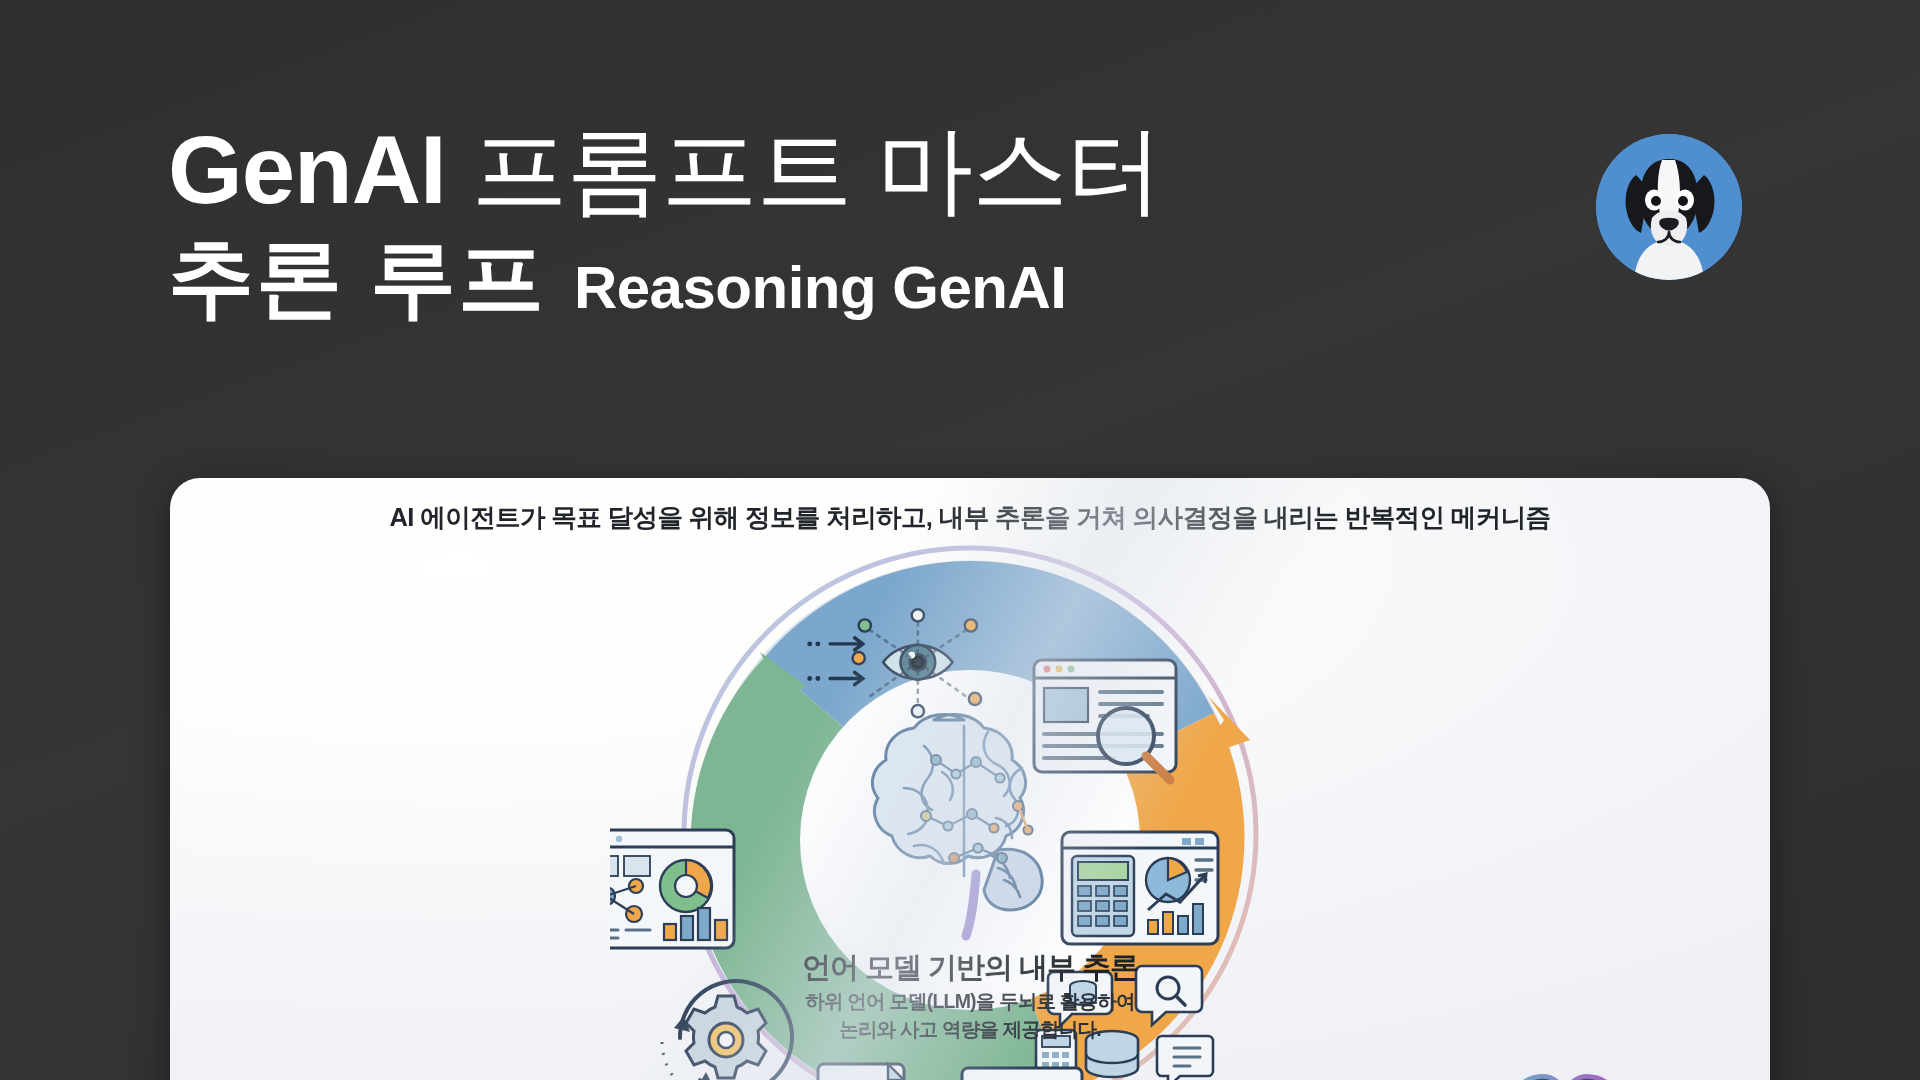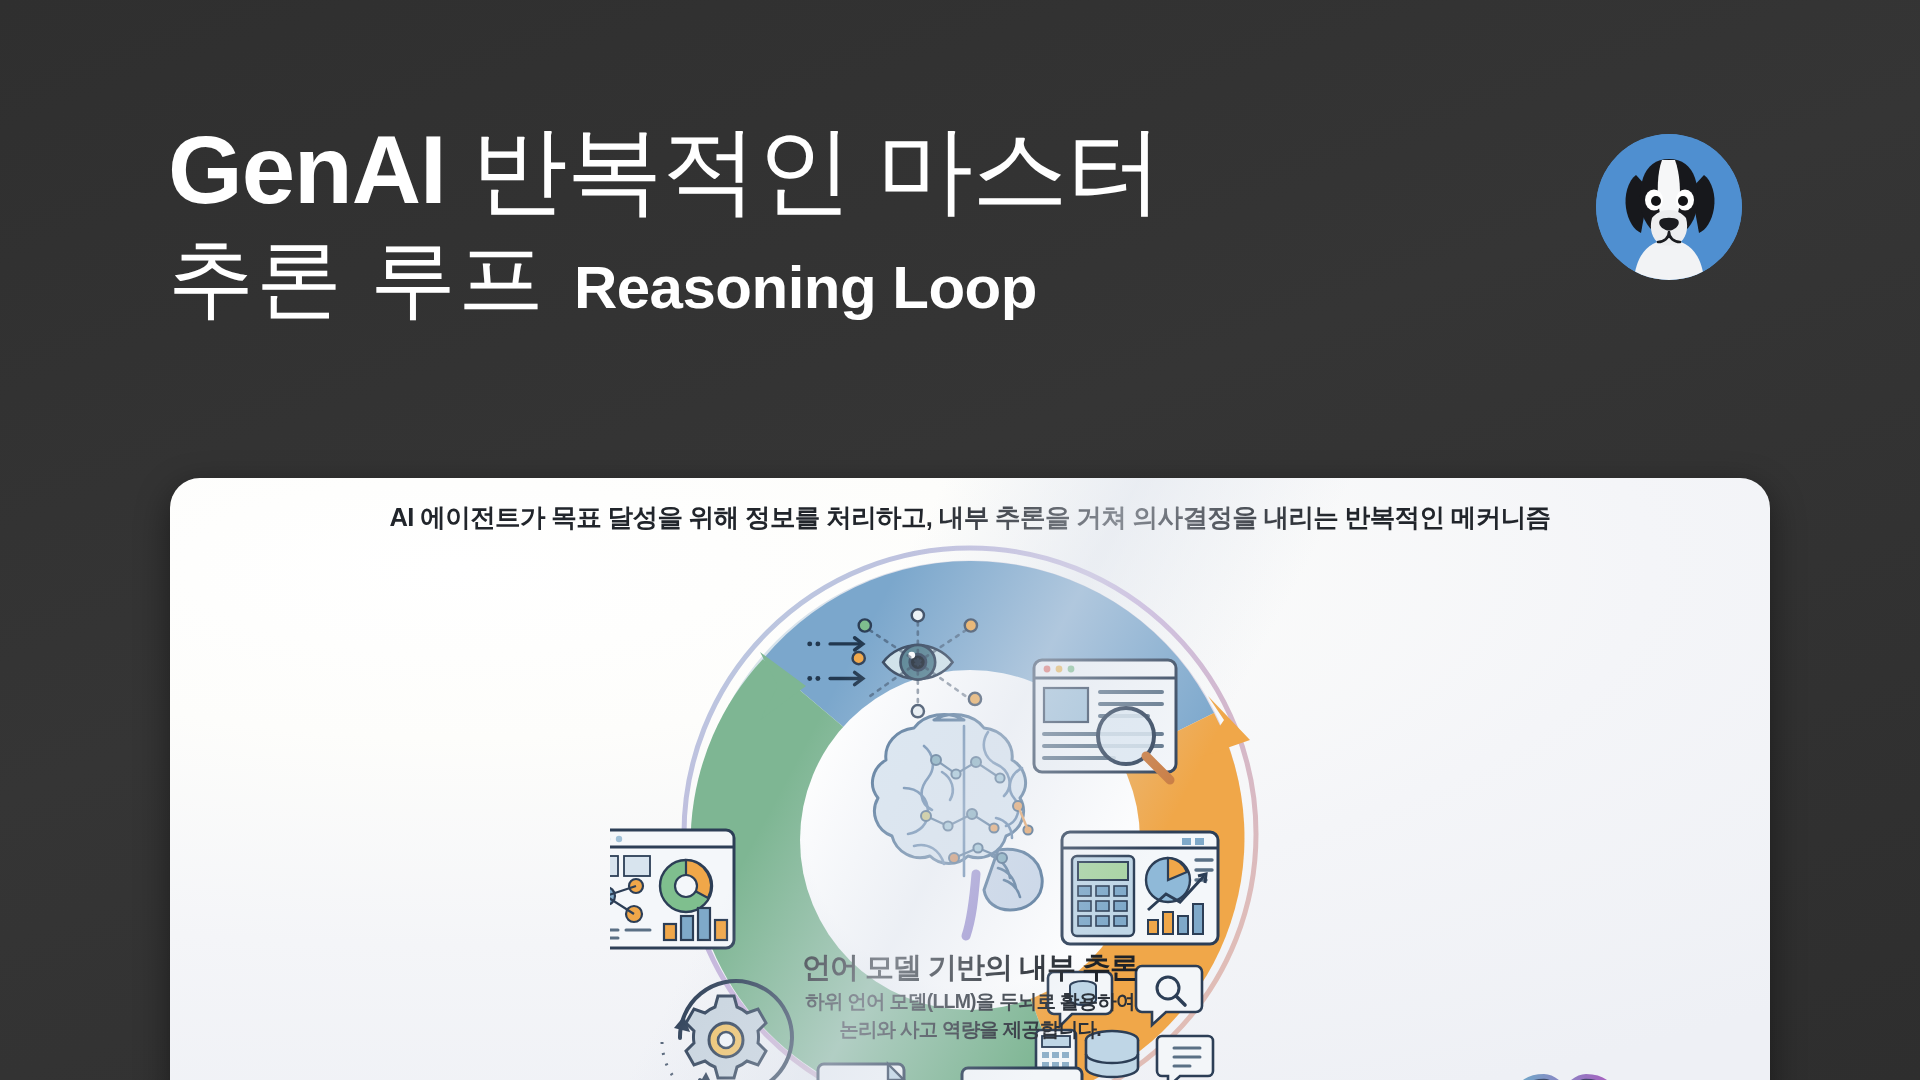--- a/index.html
+++ b/index.html
@@ -20,21 +20,21 @@
     font-size:96px; font-weight:300; color:#ffffff;
     letter-spacing:-1px; line-height:1.05; white-space:nowrap;
   }
   .title-row1 .latin { font-weight:700; }
   .title-row1 .kor { font-weight:300; }
   .title-row2 {
     display:flex; align-items:baseline; gap:28px;
     margin-top:14px; white-space:nowrap;
   }
   .title-kr-bold {
-    font-size:86px; font-weight:normal; color:#ffffff;
+    font-size:86px; font-weight:bold; color:#ffffff;
     letter-spacing:2px; line-height:1;
   }
   .title-en {
     font-size:60px; font-weight:bold; color:#ffffff;
     letter-spacing:-0.5px; line-height:1;
   }
 
   
   .avatar {
     position:absolute; left:1596px; top:134px;
@@ -83,25 +83,25 @@
   .infinity-badge svg { display:block; }
 </style>
 </head>
 <body>
 
 <div id="stage">
 
   <div class="header">
     <div class="title-row1">
       <span class="latin">GenAI</span>
-      <span class="kor">반복적인 마스터</span>
+      <span class="kor">프롬프트 마스터</span>
     </div>
     <div class="title-row2">
       <span class="title-kr-bold">추론 루프</span>
-      <span class="title-en">Reasoning Loop</span>
+      <span class="title-en">Reasoning GenAI</span>
     </div>
   </div>
 
   <div class="avatar">
     <svg viewBox="0 0 146 146" xmlns="http://www.w3.org/2000/svg" aria-hidden="true">
       <circle cx="73" cy="73" r="73" fill="#4F8FD0"></circle>
 
       <path d="M38 146c2-26 16-40 35-40s33 14 35 40z" fill="#F2F3F5"></path>
 
       <path d="M40 41c-8 6-12 20-10 33 2 13 8 22 15 25l8-44z" fill="#17181C"></path>

